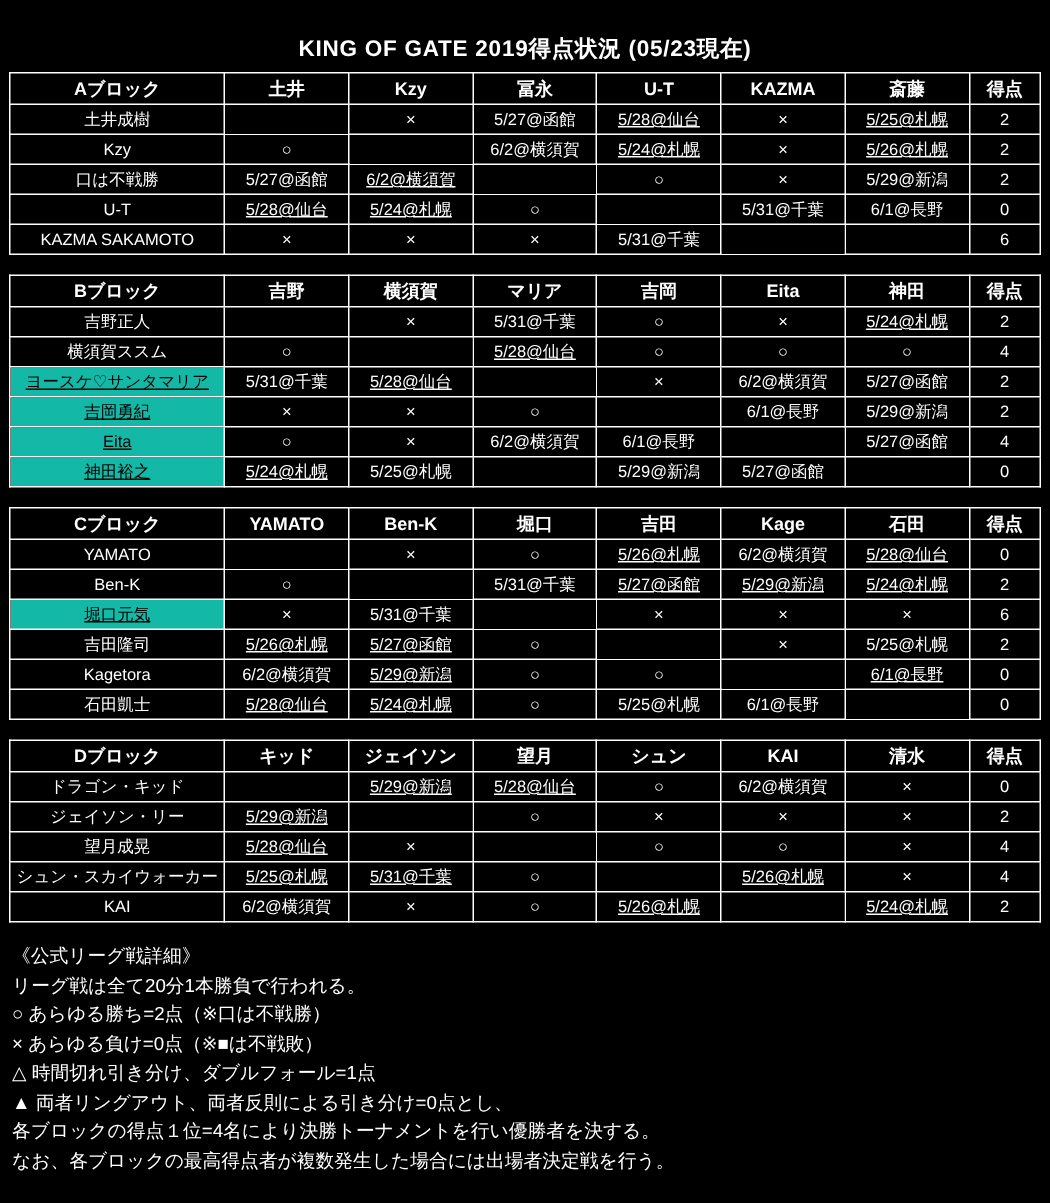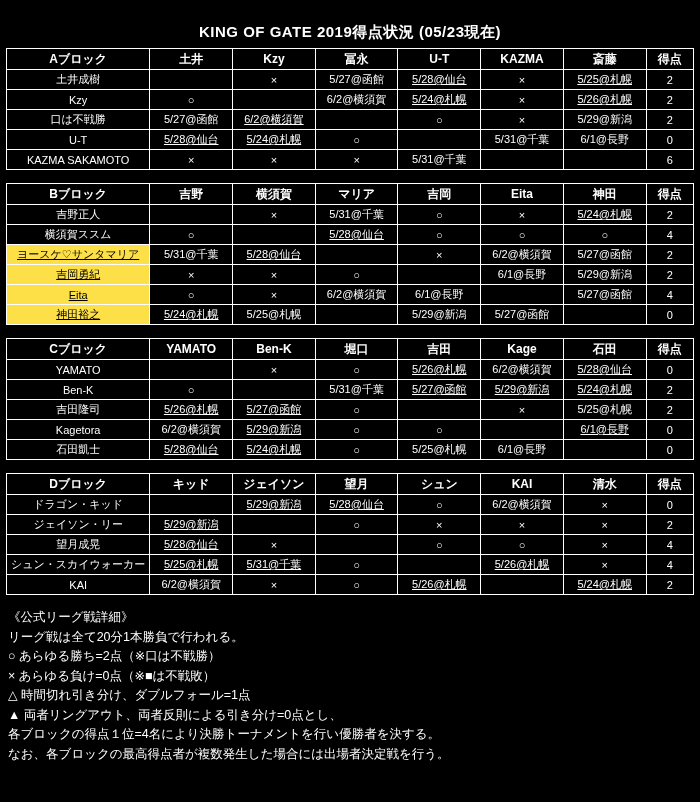--- a/index.html
+++ b/index.html
@@ -55,21 +55,21 @@
   td.diag{
     position:relative;
     background:
       linear-gradient(to bottom right,
         rgba(0,0,0,0) 0%, rgba(0,0,0,0) calc(50% - 0.7px),
         #ffffff calc(50% - 0.7px), #ffffff calc(50% + 0.7px),
         rgba(0,0,0,0) calc(50% + 0.7px), rgba(0,0,0,0) 100%);
   }
   
   td.inv{background:#ffffff;color:#000000;text-decoration:underline;}
-  td.rowname.inv{background:#fde047;color:#000000;}
+  td.rowname.inv{background:#14b8a6;color:#000000;}
   col.c0{width:130px;}
   col.cx{width:75px;}
   col.cp{width:43px;}
   .notes{
     margin-top:4px;
     padding:0 2px;
     font-size:12.5px;
     line-height:19.5px;
   }
   .notes div{white-space:nowrap;}
@@ -278,20 +278,30 @@
           </tr>
           <tr>
             <td class="rowname">Ben-K</td>
             <td class="">○</td>
             <td class="diag"></td>
             <td class="">5/31@千葉</td>
             <td class="inv">5/27@函館</td>
             <td class="inv">5/29@新潟</td>
             <td class="inv">5/24@札幌</td>
             <td class="pts">2</td>
+          </tr>
+          <tr>
+            <td class="rowname inv">堀口元気</td>
+            <td class="">×</td>
+            <td class="">5/31@千葉</td>
+            <td class="diag"></td>
+            <td class="">×</td>
+            <td class="">×</td>
+            <td class="">×</td>
+            <td class="pts">6</td>
           </tr>
           <tr>
             <td class="rowname">吉田隆司</td>
             <td class="inv">5/26@札幌</td>
             <td class="inv">5/27@函館</td>
             <td class="">○</td>
             <td class="diag"></td>
             <td class="">×</td>
             <td class="">5/25@札幌</td>
             <td class="pts">2</td>

